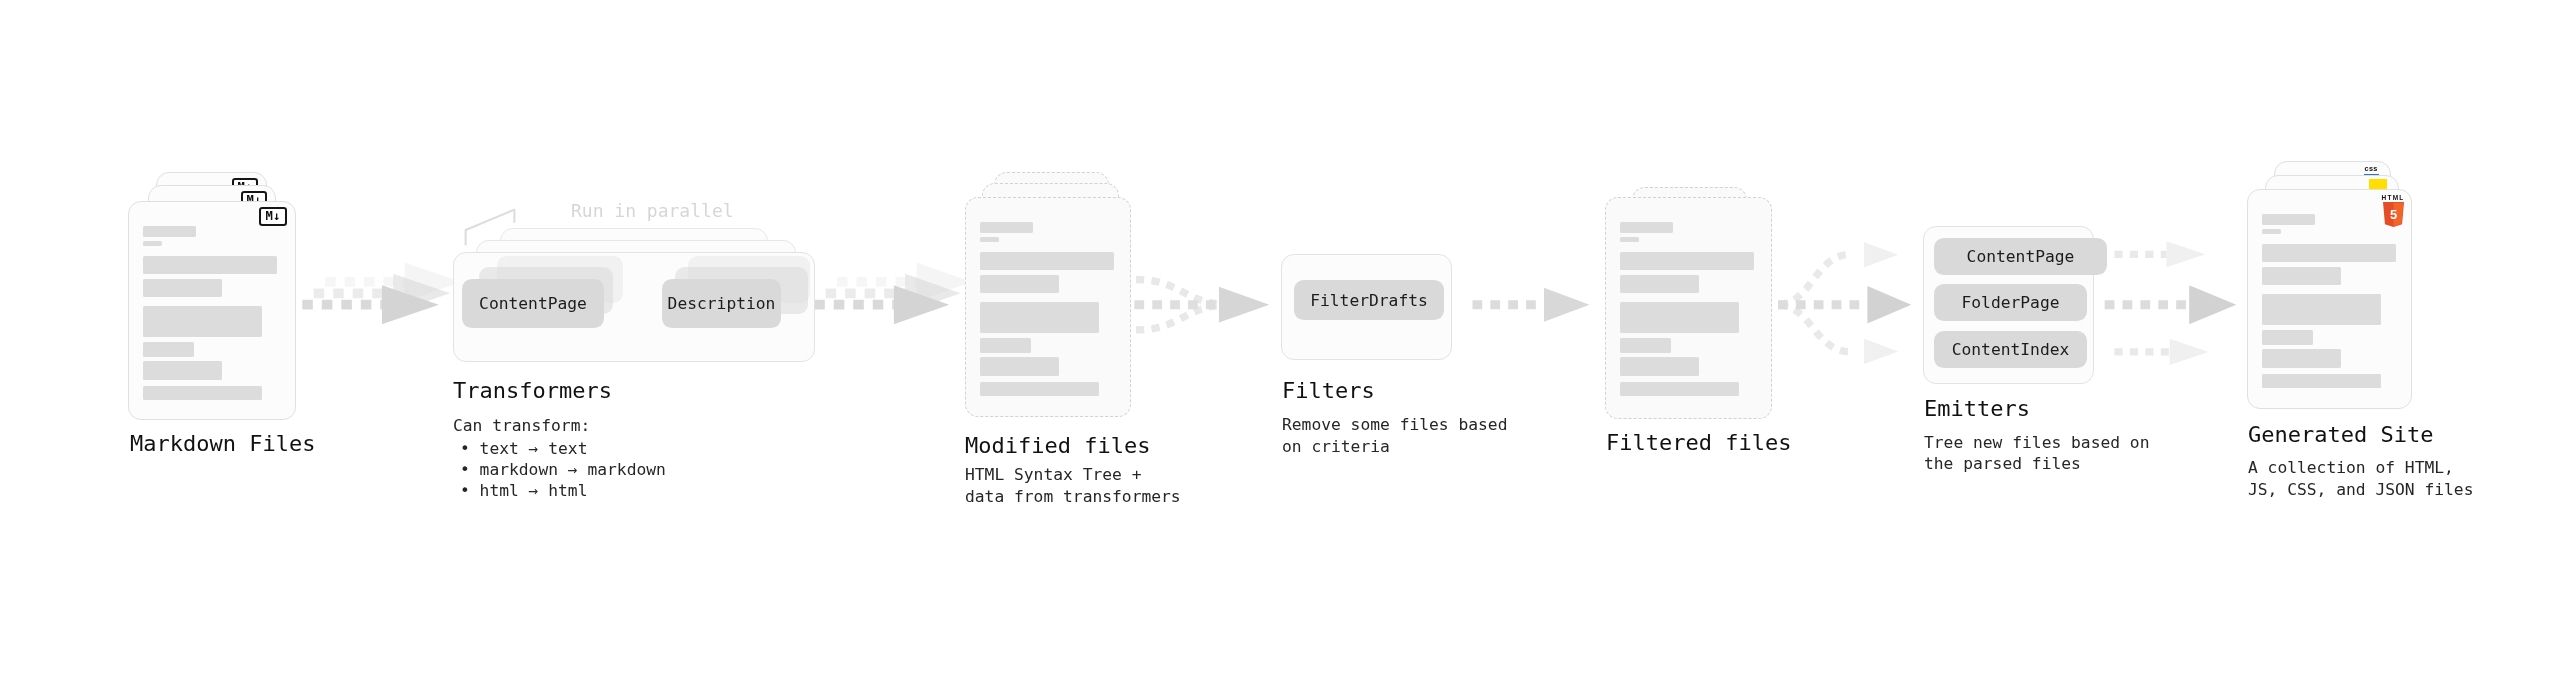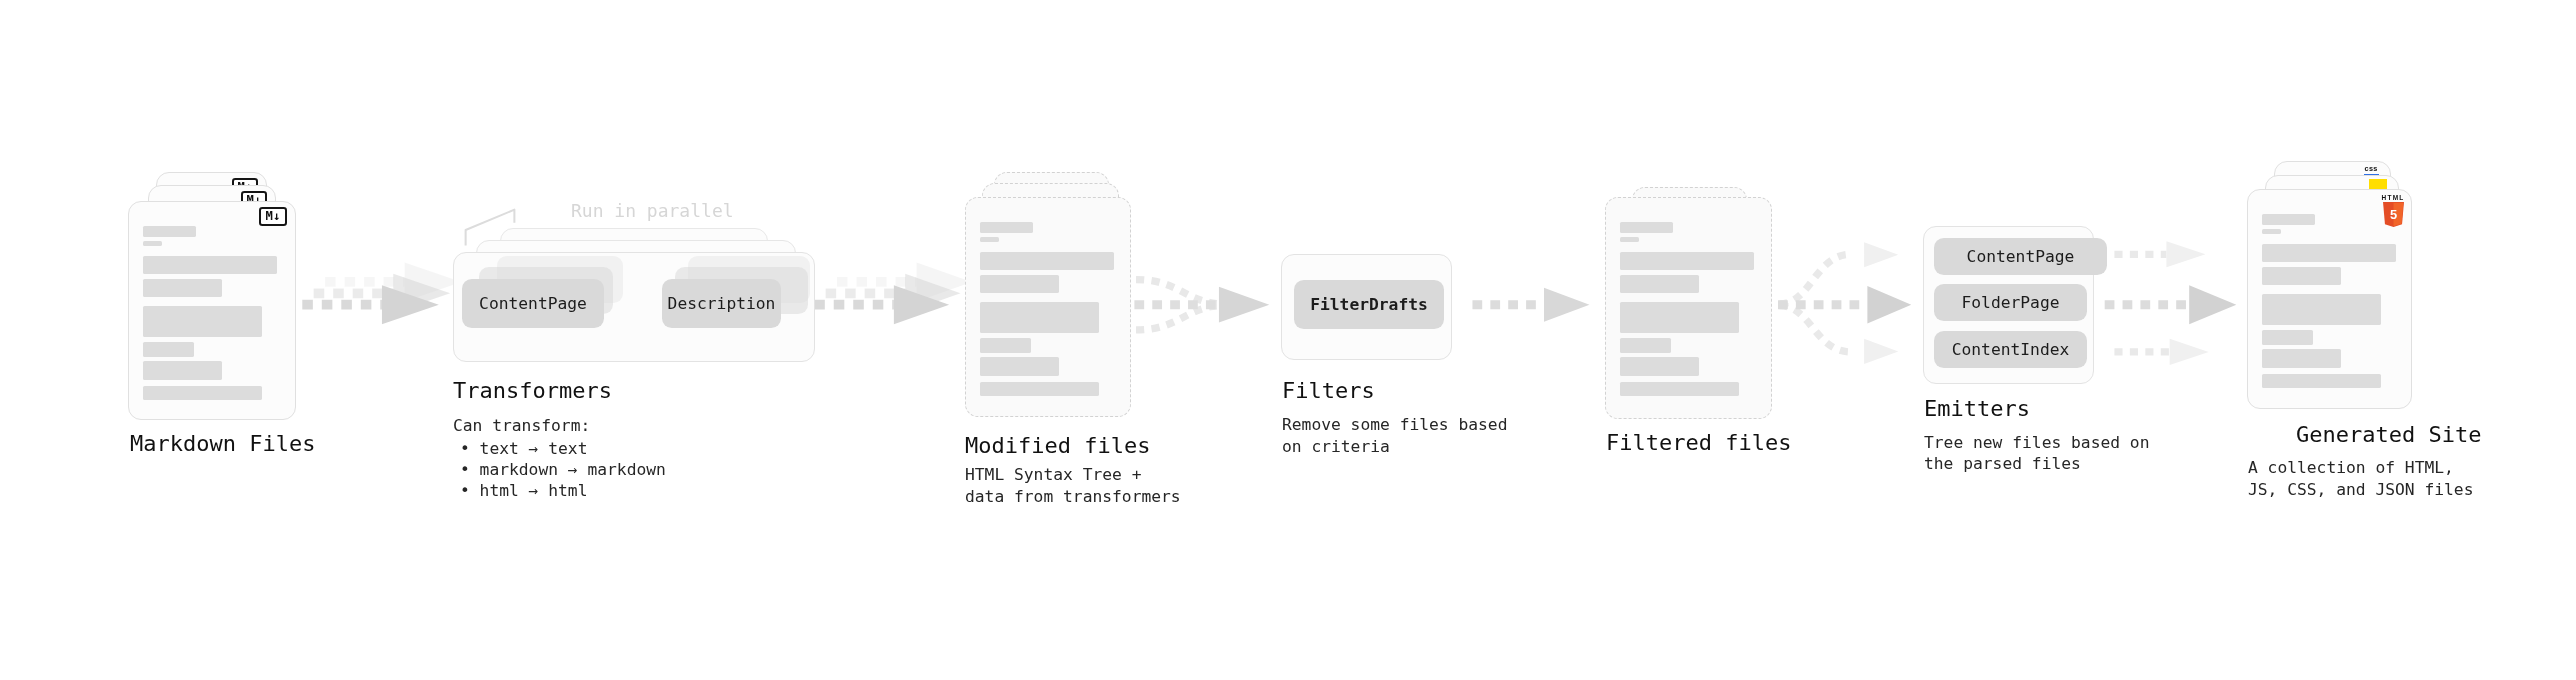--- a/index.html
+++ b/index.html
@@ -172,21 +172,21 @@
         <div class="docline" style="top: 159px; left: 14px; width: 79px; height: 18.7px;"></div>
         <div class="docline" style="top: 184px; left: 14px; width: 119px; height: 14px;"></div>
       </div>
     <div class="label" style="left:965px;top:432px;">Modified files</div>
     <div class="sublabel" style="left:965px;top:464px;">HTML Syntax Tree +</div>
     <div class="sublabel" style="left:965px;top:486px;">data from transformers</div>
   </div>
 
   <div class="el">
     <div class="box" style="left:1281px;top:254px;width:171px;height:106px;"></div>
-    <div class="pill" style="left:1294px;top:280px;width:150px;height:49px;font-weight:bold;">
+    <div class="pill" style="left:1294px;top:280px;width:150px;height:40px;">
         <span>FilterDrafts</span>
       </div>
     <div class="label" style="left:1282px;top:377px;">Filters</div>
     <div class="sublabel" style="left:1282px;top:414px;">Remove some files based</div>
     <div class="sublabel" style="left:1282px;top:436px;">on criteria</div>
   </div>
 
   <div class="el">
     <div class="card dashed" style="left:1632px;top:187px;width:115px;height:81px;"></div>
     <div class="card dashed" style="left:1605px;top:197px;width:167px;height:222px;">
@@ -236,19 +236,19 @@
       </div>
     <div class="docline" style="top: 23.6px; left: 14px; width: 53px; height: 11.4px;"></div>
         <div class="docline" style="top: 39px; left: 14px; width: 18.7px; height: 4.9px;"></div>
         <div class="docline" style="top: 54px; left: 14px; width: 134px; height: 18px;"></div>
         <div class="docline" style="top: 77px; left: 14px; width: 79px; height: 18px;"></div>
         <div class="docline" style="top: 104px; left: 14px; width: 119px; height: 31px;"></div>
         <div class="docline" style="top: 140px; left: 14px; width: 51px; height: 14.6px;"></div>
         <div class="docline" style="top: 159px; left: 14px; width: 79px; height: 18.7px;"></div>
         <div class="docline" style="top: 184px; left: 14px; width: 119px; height: 14px;"></div>
       </div>
-    <div class="label" style="left:2248px;top:421px;margin-left:48px;">Generated Site</div>
+    <div class="label" style="left:2248px;top:421px;">Generated Site</div>
     <div class="sublabel" style="left:2248px;top:457px;">A collection of HTML,</div>
     <div class="sublabel" style="left:2248px;top:479px;">JS, CSS, and JSON files</div>
   </div>
 
 </div>
 
 
 </body></html>

